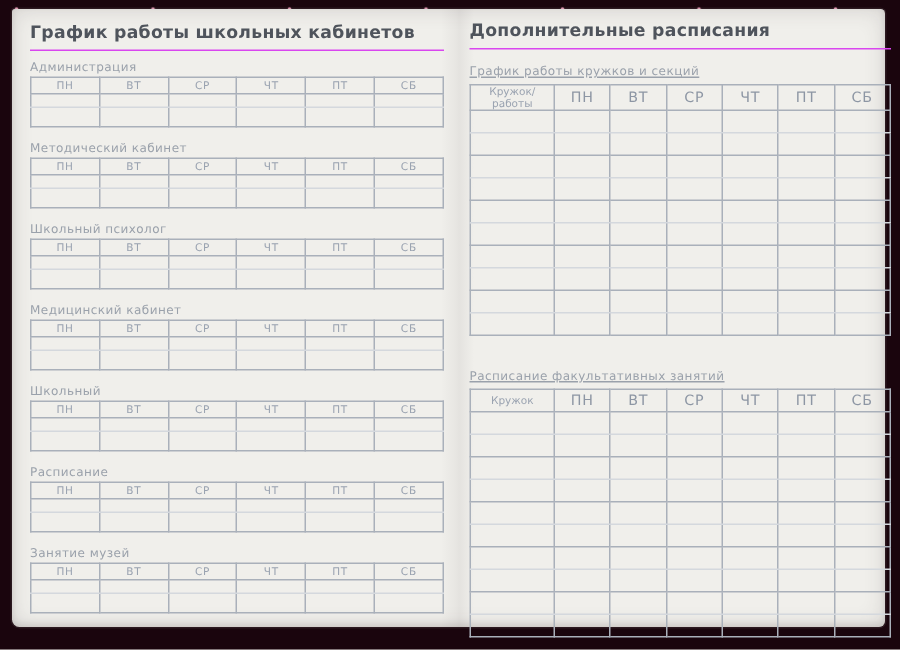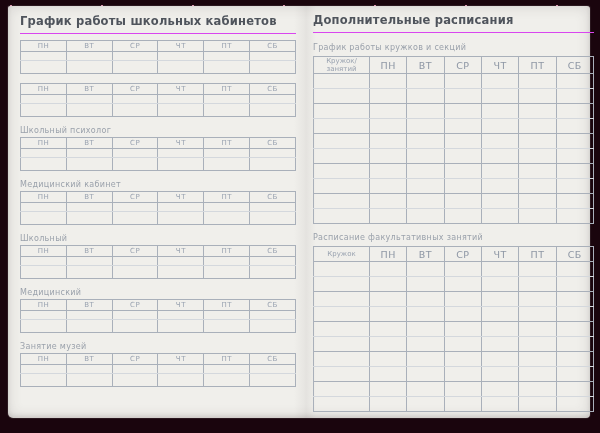--- a/index.html
+++ b/index.html
@@ -44,73 +44,75 @@
   table{border-collapse:collapse;table-layout:fixed;background:transparent;}
   table.mini{width:276px;margin-top:2px;border:1px solid #a9b0ba;}
   .mini th{
     height:10px;font-size:7px;font-weight:normal;color:#99a2b0;
     border:1px solid #a9b0ba;padding:0;letter-spacing:.5px;
   }
   .mini td{border-left:1px solid #a9b0ba;border-right:1px solid #a9b0ba;padding:0;}
   .mini tr.light td{height:8px;border-bottom:1px solid #d4d8dd;}
   .mini tr.dark td{height:12px;border-bottom:1px solid #a9b0ba;}
   
-  .rsection .sec-label{margin-top:10px;}
-  .rsection + .rsection .sec-label{margin-top:9px;}
+  .rsection .sec-label{margin-top:10px;text-decoration:underline;}
+  .rsection + .rsection .sec-label{margin-top:22px;}
   table.big{width:281px;margin-top:4px;border:1px solid #a9b0ba;}
   .big th{border:1px solid #a9b0ba;font-weight:normal;padding:0;height:14px;}
   .big th.fc{font-size:7px;color:#99a2b0;width:55px;}
   .big th.day{font-size:9.5px;color:#8d96a4;letter-spacing:.5px;}
   .big td{border-left:1px solid #a9b0ba;border-right:1px solid #a9b0ba;padding:0;}
   .big tr.light td{height:14px;border-bottom:1px solid #d4d8dd;}
   .big tr.dark td{height:14px;border-bottom:1px solid #a9b0ba;}
 </style>
 </head>
 <body>
 
 <div class="page">
   <div class="crease"></div>
 
   <section class="col left">
     <h1 class="page-title">График работы школьных кабинетов</h1>
     <div>
   <div class="section">
-    <table class="mini">
-      <thead>
-              <tr>
-                <th>ПН</th>
-                <th>ВТ</th>
-                <th>СР</th>
-                <th>ЧТ</th>
-                <th>ПТ</th>
-                <th>СБ</th>
-              </tr>
-            </thead>
-      <tbody>
-              <tr class="light">
-                <td></td>
-                <td></td>
-                <td></td>
-                <td></td>
-                <td></td>
-                <td></td>
-              </tr>
-              <tr class="dark">
-                <td></td>
-                <td></td>
-                <td></td>
-                <td></td>
-                <td></td>
-                <td></td>
-              </tr>
-            </tbody>
-    </table>
-  </div>
-
-  <div class="section">
+    <div class="sec-label">Администрация</div>
+    <table class="mini">
+      <thead>
+              <tr>
+                <th>ПН</th>
+                <th>ВТ</th>
+                <th>СР</th>
+                <th>ЧТ</th>
+                <th>ПТ</th>
+                <th>СБ</th>
+              </tr>
+            </thead>
+      <tbody>
+              <tr class="light">
+                <td></td>
+                <td></td>
+                <td></td>
+                <td></td>
+                <td></td>
+                <td></td>
+              </tr>
+              <tr class="dark">
+                <td></td>
+                <td></td>
+                <td></td>
+                <td></td>
+                <td></td>
+                <td></td>
+              </tr>
+            </tbody>
+    </table>
+  </div>
+
+  <div class="section">
+    <div class="sec-label">Методический кабинет</div>
     <table class="mini">
       <thead>
               <tr>
                 <th>ПН</th>
                 <th>ВТ</th>
                 <th>СР</th>
                 <th>ЧТ</th>
                 <th>ПТ</th>
                 <th>СБ</th>
               </tr>
@@ -232,21 +234,21 @@
                 <td></td>
                 <td></td>
                 <td></td>
                 <td></td>
               </tr>
             </tbody>
     </table>
   </div>
 
   <div class="section">
-    <div class="sec-label">Медицинский</div>
+    <div class="sec-label">Расписание</div>
     <table class="mini">
       <thead>
               <tr>
                 <th>ПН</th>
                 <th>ВТ</th>
                 <th>СР</th>
                 <th>ЧТ</th>
                 <th>ПТ</th>
                 <th>СБ</th>
               </tr>
@@ -309,21 +311,21 @@
   </section>
 
   <section class="col right">
     <h1 class="page-title">Дополнительные расписания</h1>
     <div>
   <div class="rsection">
     <div class="sec-label">График работы кружков и секций</div>
     <table class="big">
       <thead>
               <tr>
-                <th class="fc">Кружок/занятий</th>
+                <th class="fc">Кружок/работы</th>
                 <th class="day">ПН</th>
                 <th class="day">ВТ</th>
                 <th class="day">СР</th>
                 <th class="day">ЧТ</th>
                 <th class="day">ПТ</th>
                 <th class="day">СБ</th>
               </tr>
             </thead>
       <tbody>
               <tr class="light">

